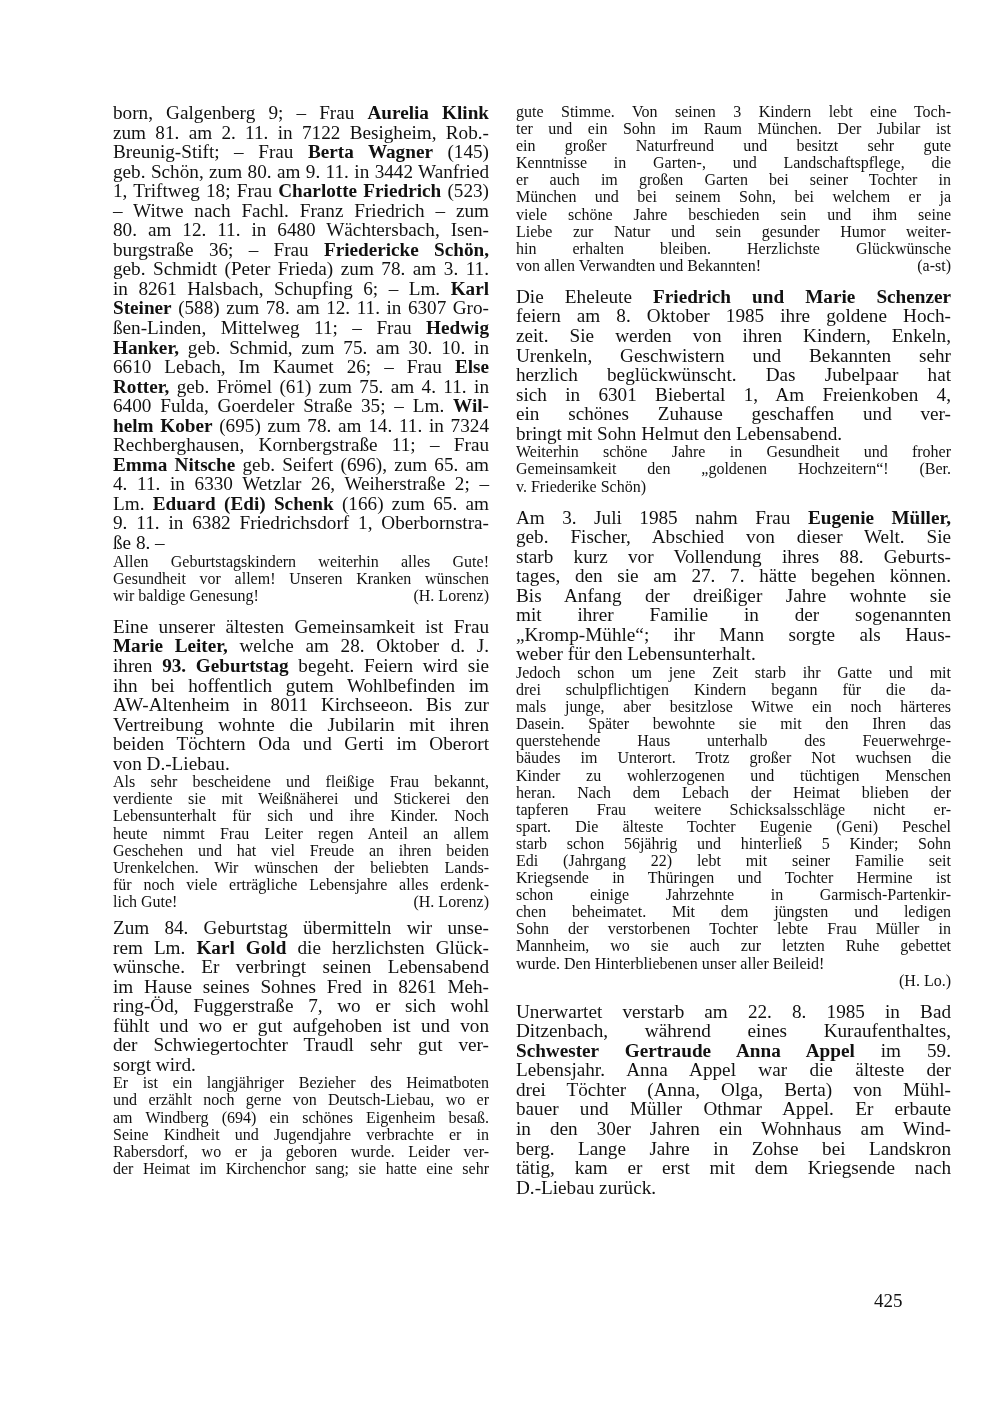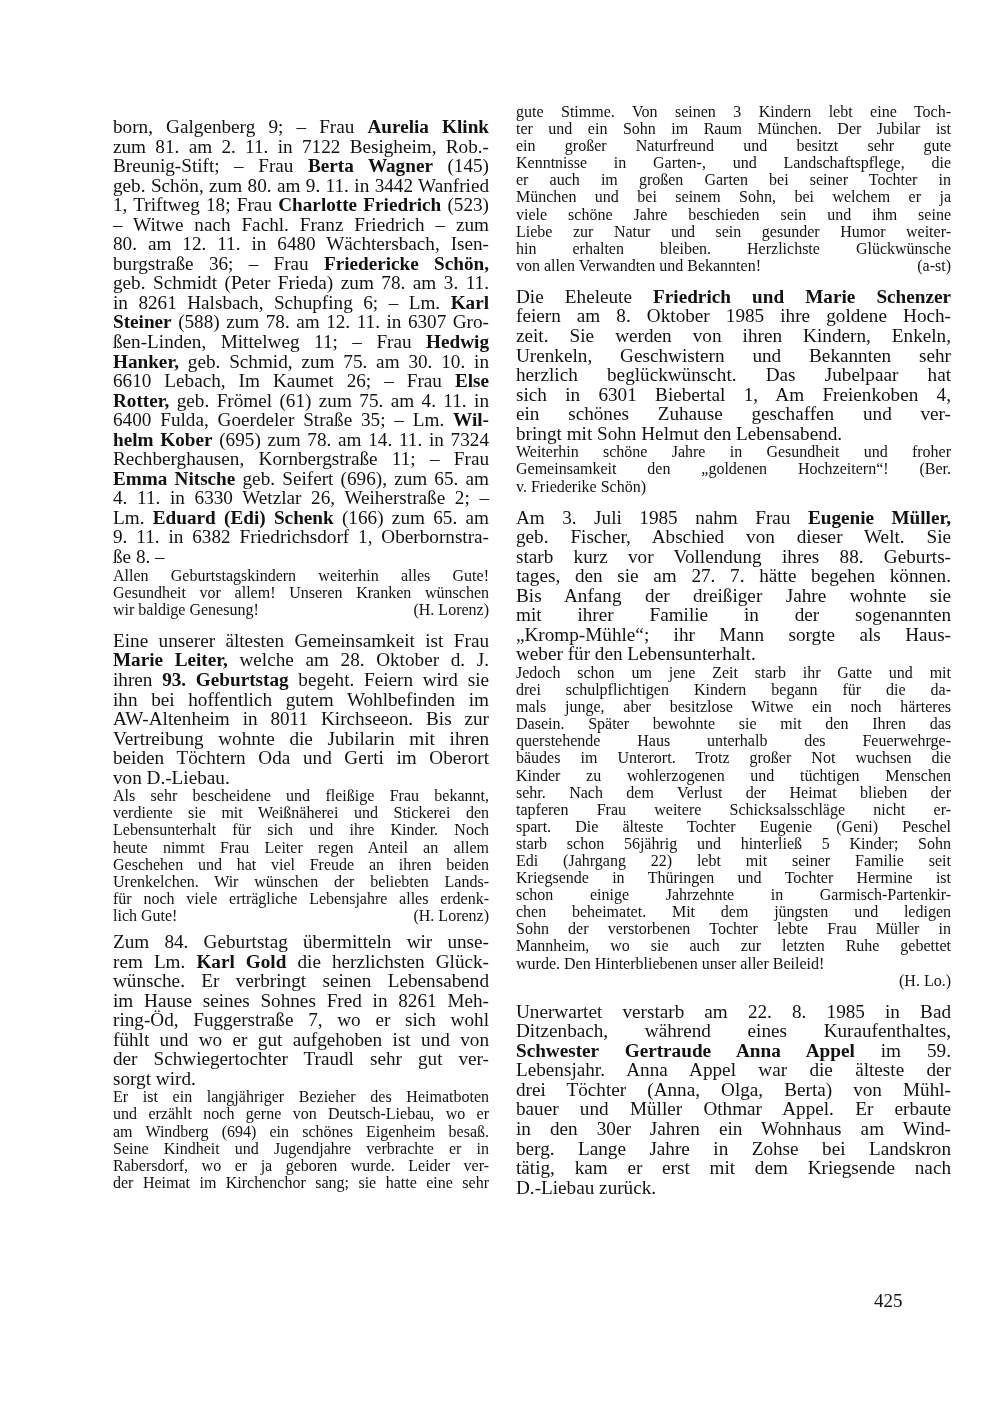--- a/index.html
+++ b/index.html
@@ -1,19 +1,19 @@
 <!DOCTYPE html>
 <html><head>
 <meta charset="utf-8">
 <style>
   html, body { margin: 0; padding: 0; background: #ffffff; }
   body { width: 1000px; height: 1413px; position: relative; overflow: hidden;
          font-family: "Liberation Serif", "DejaVu Serif", serif; color: #111; }
   .col { position: absolute; top: 103px; }
-  .col-left { left: 113px; width: 376px; margin-top: 14px; }
+  .col-left { left: 113px; width: 376px; }
   .col-right { left: 516px; width: 435px; }
   .line { display: block; white-space: nowrap; text-align: justify; text-align-last: justify; }
   .line.last { text-align-last: left; }
   .big { font-size: 19.2px; line-height: 19.55px; }
   .small { font-size: 16px; line-height: 17.1px; }
   b { font-weight: bold; }
   .gap { height: 13px; }
   .gap-sm { height: 8px; }
   .sig { display: flex; justify-content: space-between; }
   .sig-right { text-align: right; }
@@ -159,21 +159,21 @@
         <span class="line last"><span>weber für den Lebensunterhalt.</span></span>
       </div>
     <div class="small">
         <span class="line">Jedoch schon um jene Zeit starb ihr Gatte und mit</span>
         <span class="line">drei schulpflichtigen Kindern begann für die da-</span>
         <span class="line">mals junge, aber besitzlose Witwe ein noch härteres</span>
         <span class="line">Dasein. Später bewohnte sie mit den Ihren das</span>
         <span class="line">querstehende Haus unterhalb des Feuerwehrge-</span>
         <span class="line">bäudes im Unterort. Trotz großer Not wuchsen die</span>
         <span class="line">Kinder zu wohlerzogenen und tüchtigen Menschen</span>
-        <span class="line">sehr. Nach dem Verlust der Heimat blieben der</span>
+        <span class="line">heran. Nach dem Lebach der Heimat blieben der</span>
         <span class="line">tapferen Frau weitere Schicksalsschläge nicht er-</span>
         <span class="line">spart. Die älteste Tochter Eugenie (Geni) Peschel</span>
         <span class="line">starb schon 56jährig und hinterließ 5 Kinder; Sohn</span>
         <span class="line">Edi (Jahrgang 22) lebt mit seiner Familie seit</span>
         <span class="line">Kriegsende in Thüringen und Tochter Hermine ist</span>
         <span class="line">schon einige Jahrzehnte in Garmisch-Partenkir-</span>
         <span class="line">chen beheimatet. Mit dem jüngsten und ledigen</span>
         <span class="line">Sohn der verstorbenen Tochter lebte Frau Müller in</span>
         <span class="line">Mannheim, wo sie auch zur letzten Ruhe gebettet</span>
       </div>

